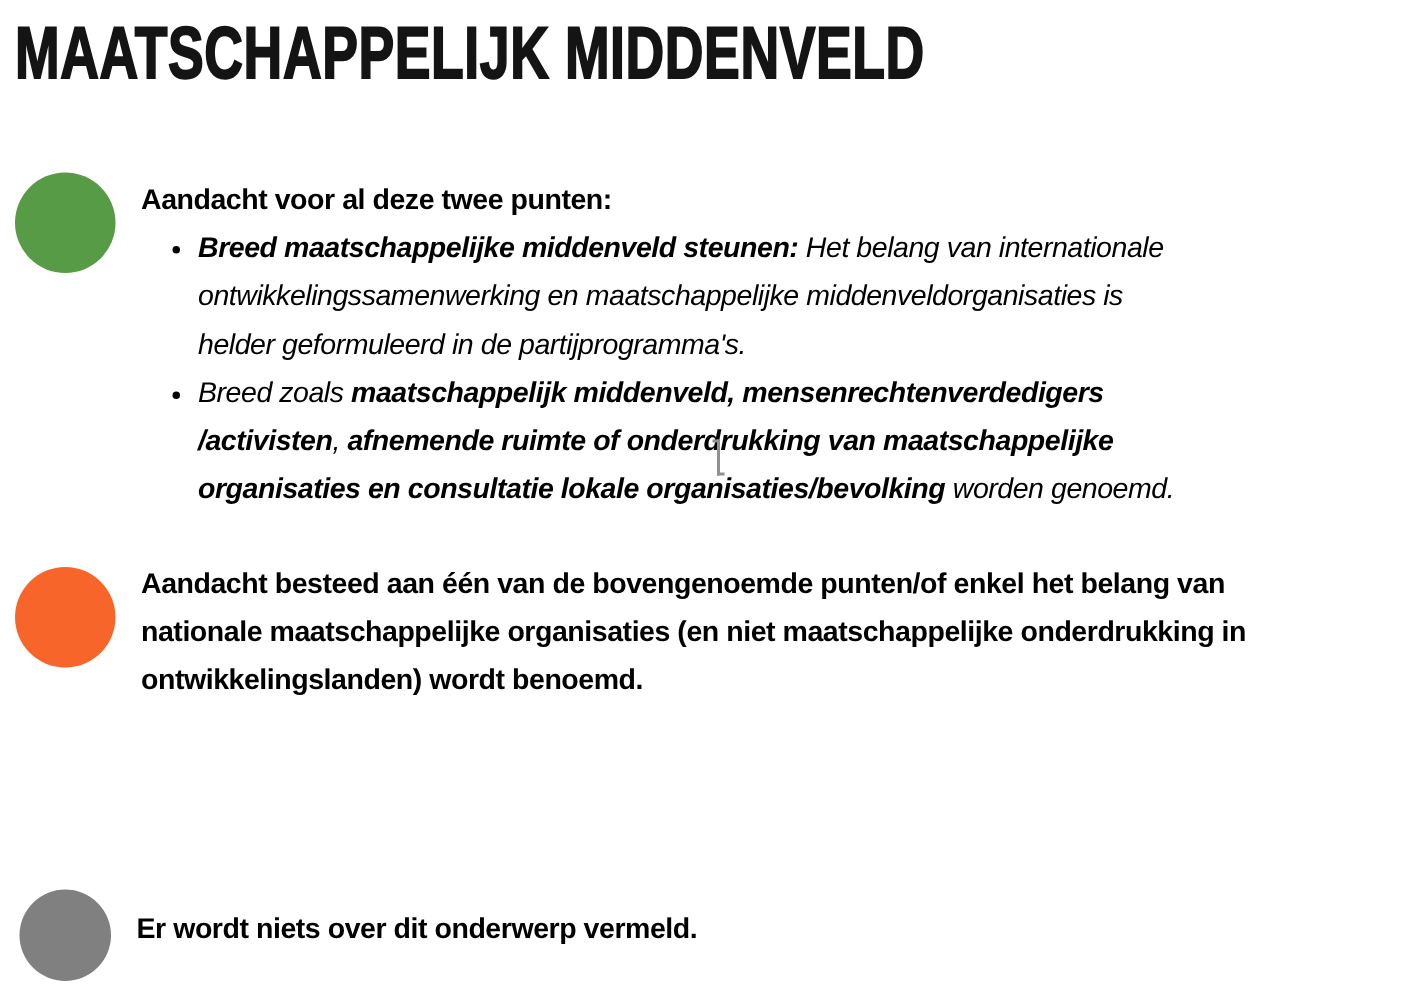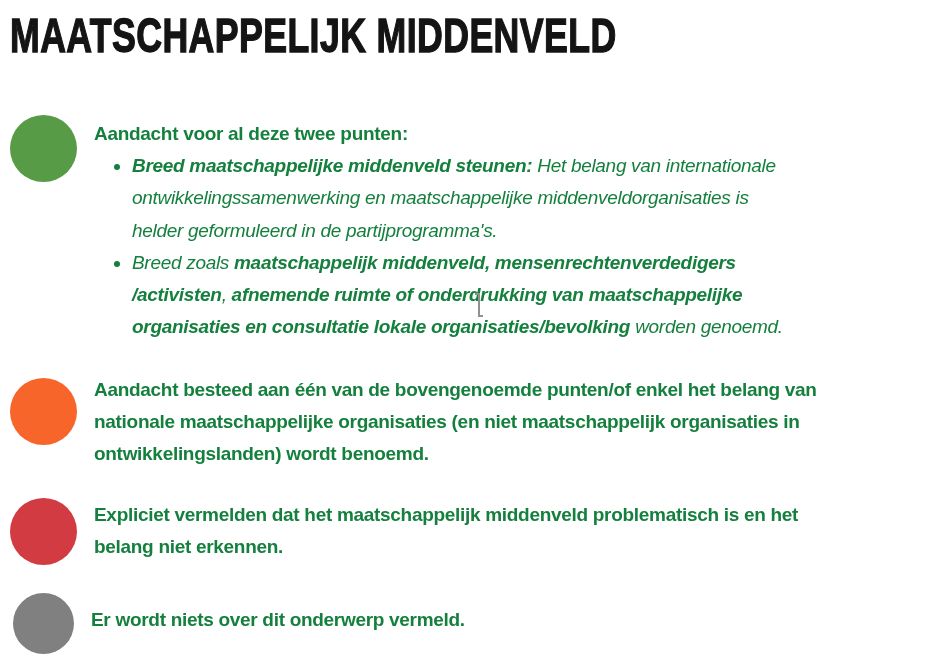--- a/index.html
+++ b/index.html
@@ -45,21 +45,21 @@
     height: 67px;
     border-radius: 50%;
   }
   .dot.small {
     width: 61px;
     height: 61px;
     margin-left: 13px;
   }
   .text-col {
     margin-left: 17px;
-    color: #15803d;
+    color: #000000;
     font-size: 19px;
     line-height: 32.2px;
     letter-spacing: -0.3px;
   }
   .heading {
     margin: 0;
     font-weight: bold;
   }
   ul.bullets {
     margin: 0;
@@ -145,32 +145,25 @@
   <span class="ibeam">
     <span class="cap-top"></span>
     <span class="stem"></span>
     <span class="cap-bottom"></span>
   </span>
 
   <section class="row row-orange">
     <span class="dot" style="background: rgb(248, 101, 42);"></span>
     <div class="text-col">
       <p class="para">Aandacht besteed aan één van de bovengenoemde punten/of enkel het belang van
-nationale maatschappelijke organisaties (en niet maatschappelijk organisaties in
+nationale maatschappelijke organisaties (en niet maatschappelijke onderdrukking in
 ontwikkelingslanden) wordt benoemd.</p>
     </div>
   </section>
 
-  <section class="row row-red">
-    <span class="dot" style="background: rgb(210, 59, 66);"></span>
-    <div class="text-col">
-      <p class="para">Expliciet vermelden dat het maatschappelijk middenveld problematisch is en het
-belang niet erkennen.</p>
-    </div>
-  </section>
 
   <section class="row row-gray">
     <span class="dot small" style="background: rgb(128, 128, 128);"></span>
     <div class="text-col">
       <p class="para">Er wordt niets over dit onderwerp vermeld.</p>
     </div>
   </section>
 
 </div>
 

